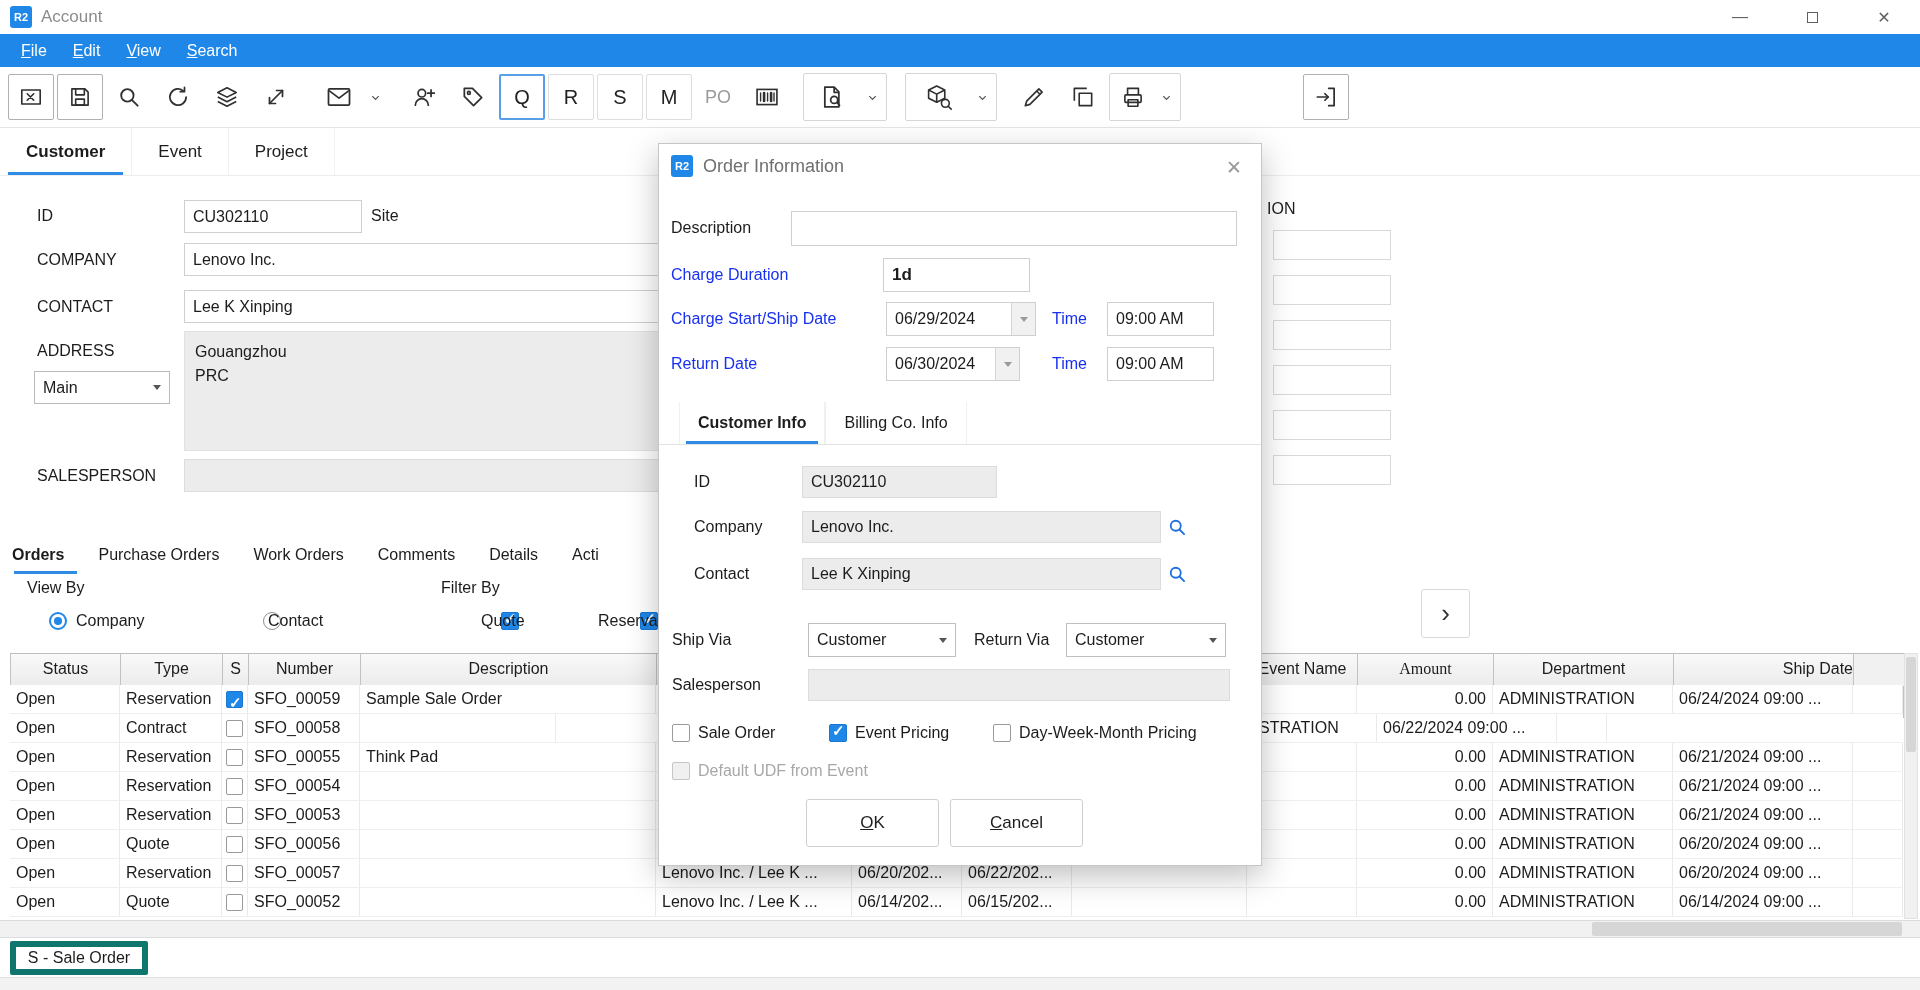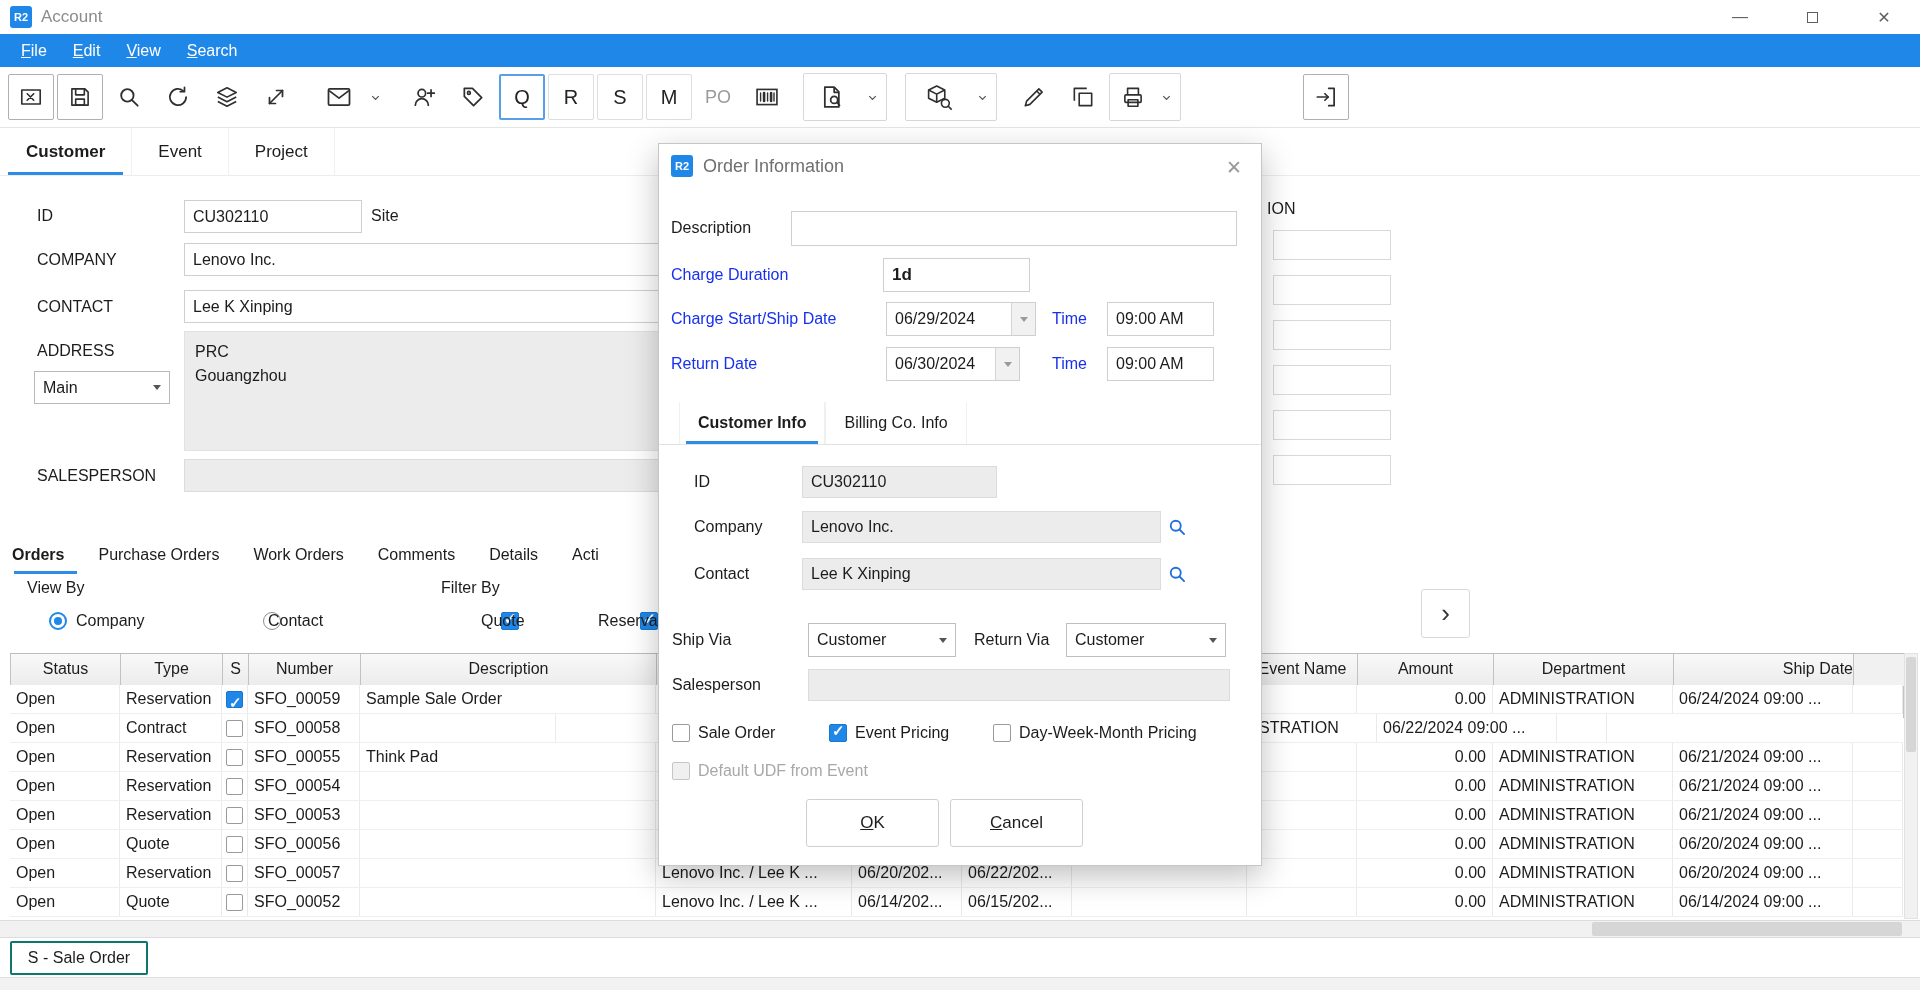--- a/index.html
+++ b/index.html
@@ -62,21 +62,21 @@
   .tr{display:flex;height:29px;border-bottom:1px solid #efefef;background:#fff}
   .td{font-size:16px;line-height:27px;padding:0 6px;border-right:1px solid #eaeaea;overflow:hidden;white-space:nowrap;flex:0 0 auto}
   .td.right{text-align:right}
   .td.cbcell{display:flex;align-items:center;justify-content:center;padding:0}
   .td .cb{width:17px;height:17px}
   
   .hscroll{position:absolute;left:0;right:0;top:920px;height:18px;background:#f1f1f1;border-top:1px solid #dcdcdc;border-bottom:1px solid #dcdcdc}
   .hthumb{position:absolute;left:1592px;top:922px;width:310px;height:14px;background:#d6d6d6;border-radius:2px}
   .vscroll{position:absolute;left:1904px;top:653px;width:14px;height:266px;background:#f1f1f1;border:1px solid #e2e2e2}
   .vthumb{position:absolute;left:1906px;top:657px;width:10px;height:95px;background:#d6d6d6;border-radius:2px}
-  .legend{position:absolute;left:10px;top:941px;width:138px;height:34px;border:2px solid #0f766e;border-radius:2px;display:flex;align-items:center;justify-content:center;font-size:16px;background:#fff}
+  .legend{position:absolute;left:10px;top:941px;width:138px;height:34px;border:6px solid #0f766e;border-radius:2px;display:flex;align-items:center;justify-content:center;font-size:16px;background:#fff}
   .bottomstrip{position:absolute;left:0;right:0;top:977px;height:13px;background:#f2f2f2;border-top:1px solid #e0e0e0}
   
   .nextbtn{position:absolute;left:1421px;top:589px;width:49px;height:49px;border:1px solid #d9d9d9;border-radius:3px;background:#fff;display:flex;align-items:center;justify-content:center;font-size:26px;color:#333}
   
   .dialog{position:absolute;left:658px;top:143px;width:604px;height:723px;background:#fff;border:1px solid #c6c6c6;box-shadow:0 10px 30px rgba(0,0,0,.25);z-index:20}
   .dlg-title{height:44px;display:flex;align-items:center;padding:0 12px}
   .dlg-title-text{color:#6f6f6f;font-size:18px;margin-left:10px}
   .dlg-close{position:absolute;right:14px;top:10px;width:26px;height:26px;display:flex;align-items:center;justify-content:center;color:#9a9a9a;font-size:19px}
   .dtabs{position:absolute;left:0;right:0;top:258px;height:43px;border-bottom:1px solid #e2e2e2;display:flex;align-items:stretch}
   .dtab{padding:0 18px;margin-left:20px;display:flex;align-items:center;font-size:16px;position:relative;border-left:1px solid #f0f0f0;border-right:1px solid #f0f0f0}
@@ -292,22 +292,22 @@
   <div class="lbl" style="left:371px;top:205px">Site</div>
 
   <div class="lbl" style="left:37px;top:249px">COMPANY</div>
   <div class="fld" style="left:184px;top:243px;width:492px;height:33px">Lenovo Inc.</div>
 
   <div class="lbl" style="left:37px;top:296px">CONTACT</div>
   <div class="fld" style="left:184px;top:290px;width:492px;height:33px">Lee K Xinping</div>
 
   <div class="lbl" style="left:37px;top:340px">ADDRESS</div>
   <div class="abs" style="left:184px;top:331px;width:492px;height:120px;background:#ececec;border:1px solid #e2e2e2;padding:8px 10px;font-size:16px;line-height:24px">
+    <div>Gouangzhou</div>
     <div>PRC</div>
-    <div>Gouangzhou</div>
   </div>
   <div class="fld" style="left:34px;top:371px;width:136px;height:33px;border-color:#b9b9b9">
     <span>Main</span>
     <span class="caret"></span>
   </div>
 
   <div class="lbl" style="left:37px;top:465px">SALESPERSON</div>
   <div class="fld gray" style="left:184px;top:459px;width:492px;height:33px"></div>
 
   
@@ -363,21 +363,21 @@
       <div class="th" style="width: 110px;">Status</div>
       <div class="th" style="width: 102px;">Type</div>
       <div class="th" style="width: 26px;">S</div>
       <div class="th" style="width: 112px;">Number</div>
       <div class="th" style="width: 296px;">Description</div>
       <div class="th" style="width: 196px;"></div>
       <div class="th" style="width: 110px;"></div>
       <div class="th" style="width: 110px;"></div>
       <div class="th" style="width: 175px;"></div>
       <div class="th" style="width: 110px;">Event Name</div>
-      <div class="th" style="width: 136px;">Amount</div>
+      <div class="th" style="width: 136px; font-family: Liberation Serif, serif;">Amount</div>
       <div class="th" style="width: 180px;">Department</div>
       <div class="th" style="width: 180px; text-align: right;">Ship Date</div>
       <div class="th" style="width: 50px; margin-top: 32px;">Shi</div>
     </div>
   <div id="orders-body">
       <div class="tr">
         <div class="td" style="width: 110px;">Open</div>
         <div class="td" style="width: 102px;">Reservation</div>
         <div class="td cbcell" style="width: 26px;">
           <span class="cb checked"></span>

